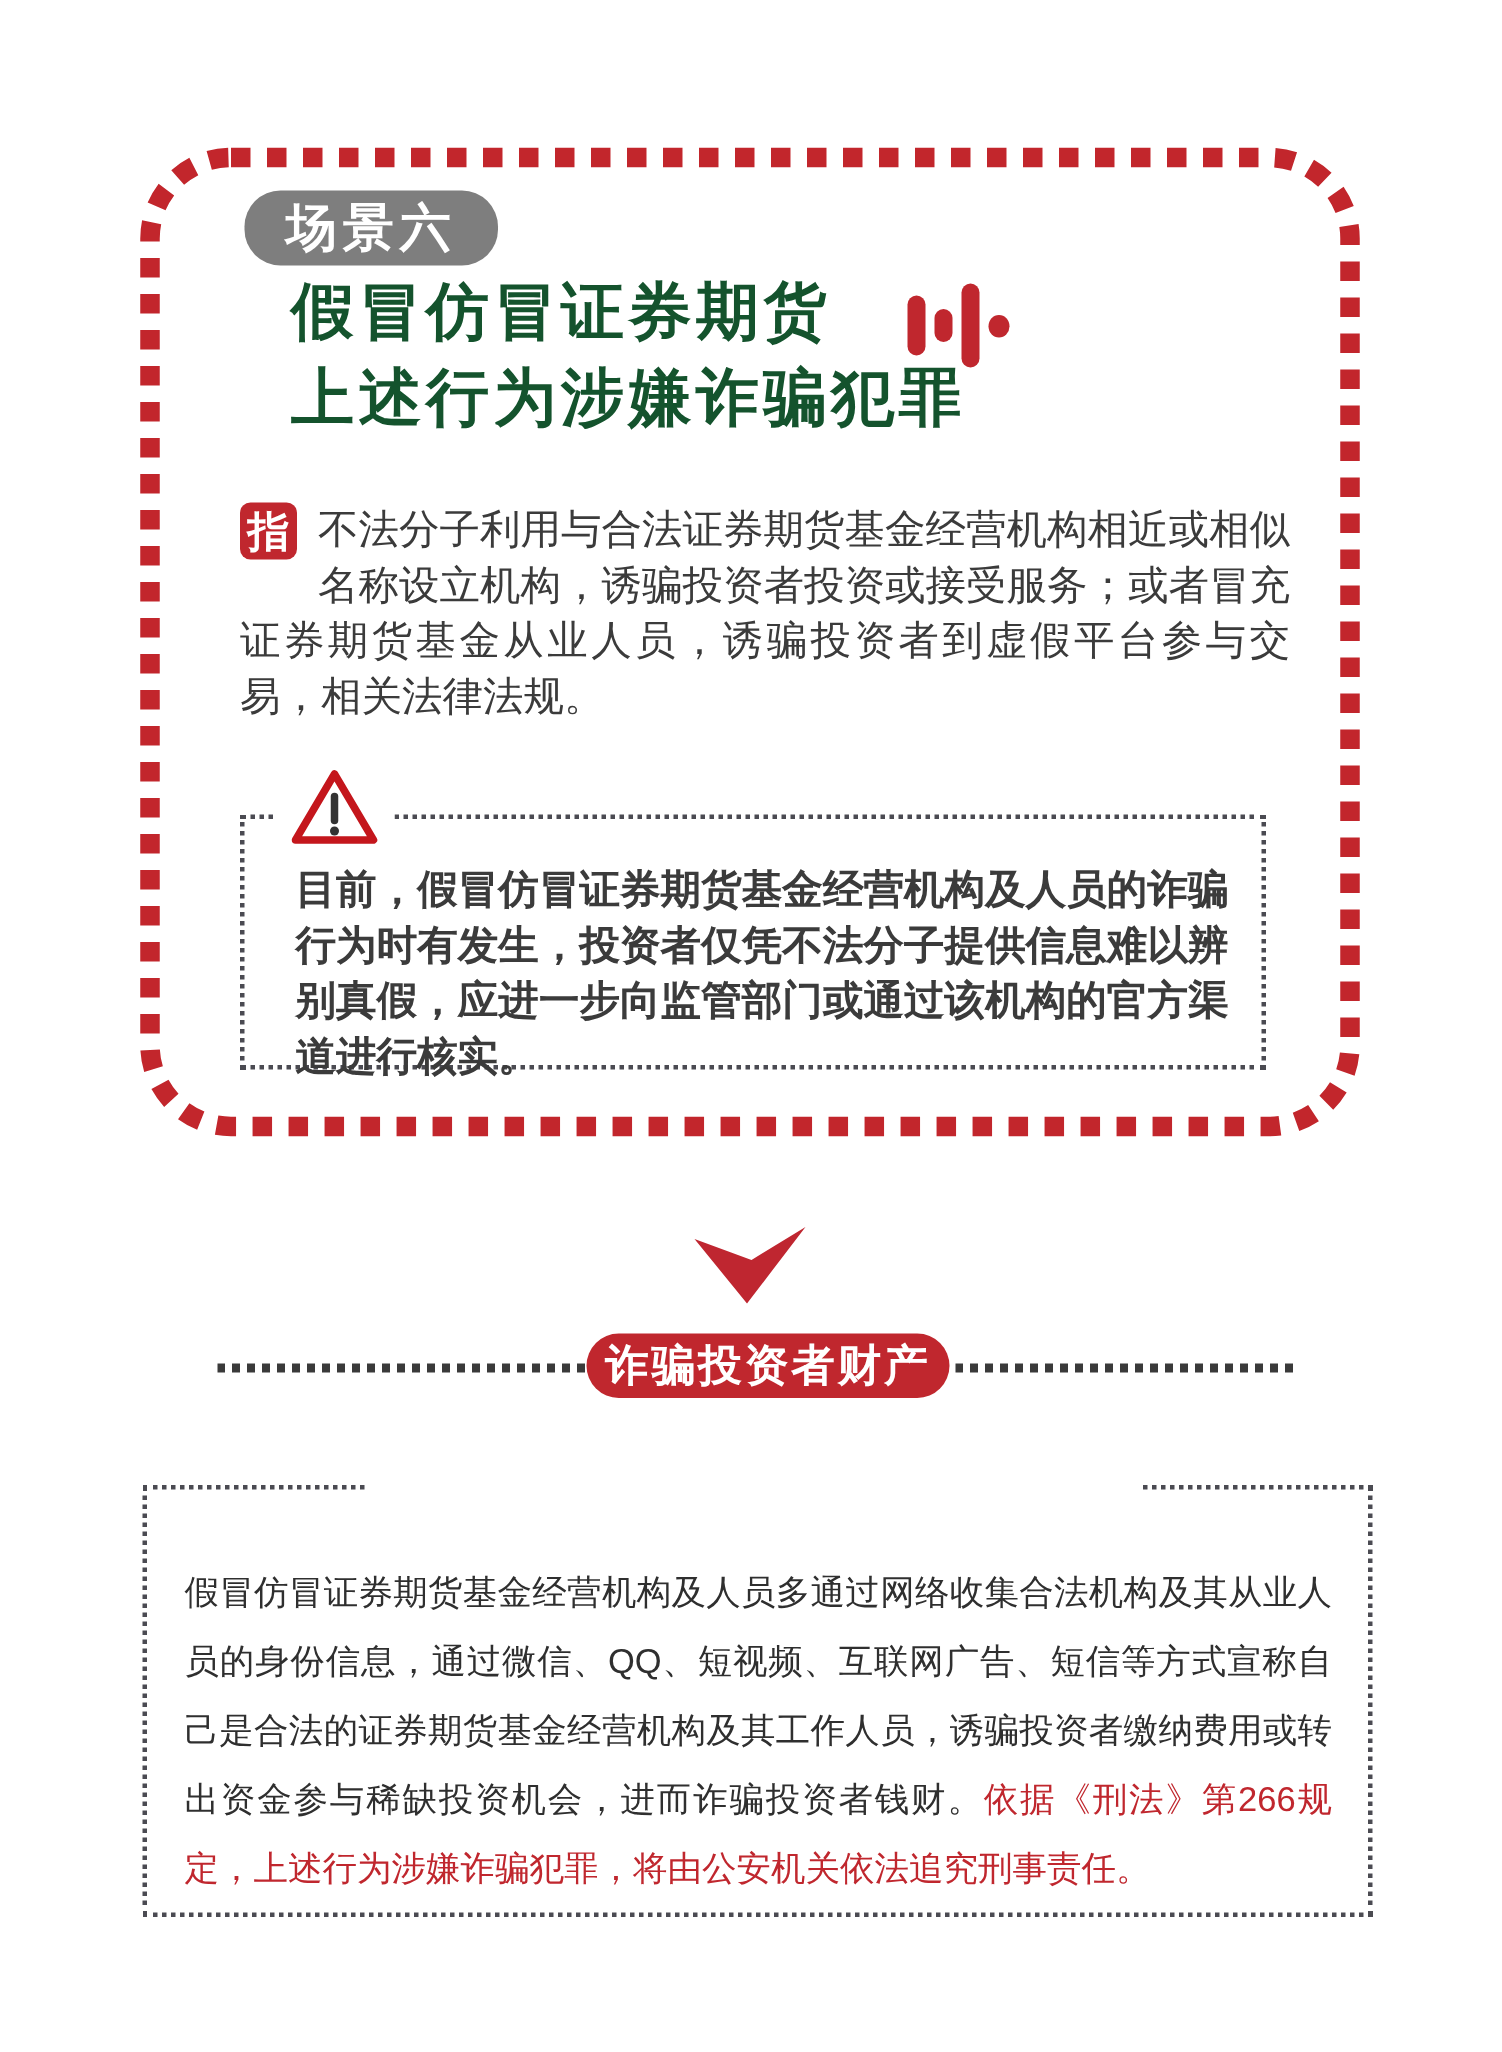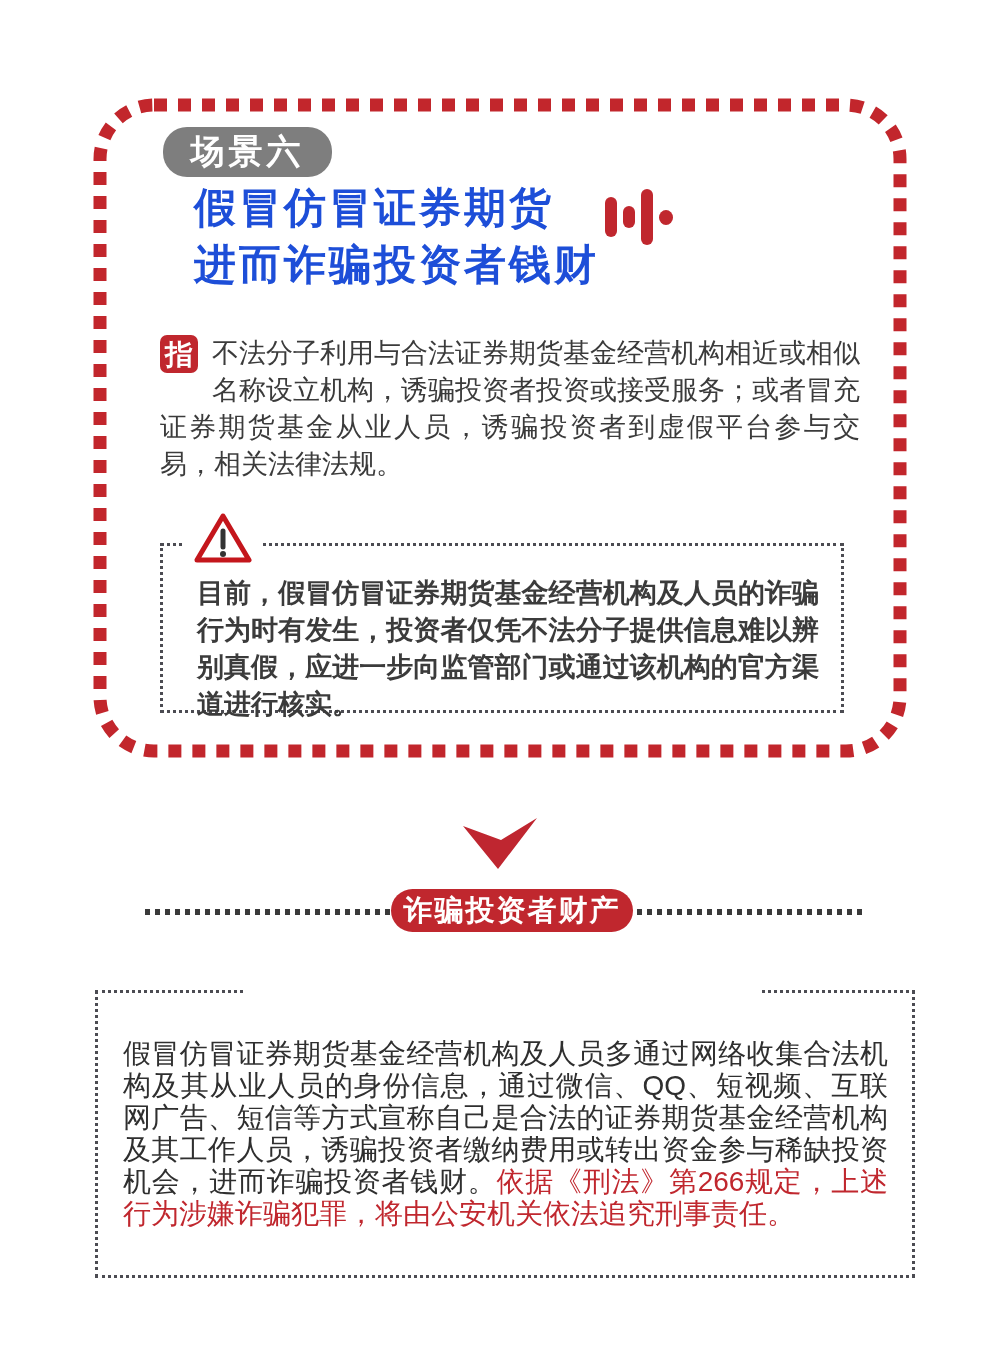--- a/index.html
+++ b/index.html
@@ -8,21 +8,21 @@
   .page { position: relative; width: 1001px; height: 1368px; background: #fff; }
 
   
   .scene-card { position: absolute; left: 92px; top: 97px; width: 816px; height: 662px; }
   .scene-card svg.border { position: absolute; left: 0; top: 0; }
 
   .scene-badge { position: absolute; left: 71px; top: 30px; width: 169px; height: 50px;
     background: #7e7e7e; border-radius: 24px; color: #fff; font-size: 34px; font-weight: bold;
     display: flex; align-items: center; justify-content: center; letter-spacing: 4px; }
 
-  .scene-title { position: absolute; left: 102px; top: 82px; color: #1d4ed8;
+  .scene-title { position: absolute; left: 102px; top: 82px; color: #14532d;
     font-size: 42px; font-weight: bold; line-height: 57px; letter-spacing: 3px; }
 
   .wave-icon { position: absolute; left: 513px; top: 92px; height: 56px;
     display: flex; align-items: center; gap: 6px; }
   .wave-icon i { display: block; width: 12px; background: #c0272e; border-radius: 7px; }
   .wave-icon i.b1 { height: 40px; }
   .wave-icon i.b2 { height: 22px; }
   .wave-icon i.b3 { height: 56px; }
   .wave-icon i.b4 { height: 15px; width: 14px; border-radius: 50%; }
 
@@ -48,41 +48,41 @@
   .dash-line.right { left: 637px; width: 227px; }
   .law-pill { position: absolute; left: 391px; top: 889px; width: 242px; height: 43px;
     background: #c0272e; border-radius: 22px; color: #fff; font-size: 29px; font-weight: bold;
     display: flex; align-items: center; justify-content: center; letter-spacing: 2px; }
 
   
   .law-box { position: absolute; left: 95px; top: 990px; width: 820px; height: 288px;
     border: 3px dotted #4b4b52; }
   .law-box .top-gap-mask { position: absolute; left: 148px; top: -5px; width: 514px; height: 9px;
     background: #ffffff; }
-  .law-text { margin: 45px 24px 0 25px; font-size: 28px; line-height: 32px;
+  .law-text { margin: 45px 24px 0 25px; font-size: 23px; line-height: 46px;
     color: #2f2f2f; text-align: justify; }
   .law-text .red { color: #c0272e; }
 </style>
 </head>
 <body>
 
 <div class="page">
 
   <div class="scene-card">
     <svg class="border" width="816" height="662" viewBox="0 0 816 662">
       <rect x="8" y="8" width="800" height="646" rx="54" ry="54" fill="none" stroke="#c2262c" stroke-width="13" stroke-dasharray="13 11"></rect>
     </svg>
 
     <div class="scene-badge">
       <span>场景六</span>
     </div>
 
     <div class="scene-title">
       <div>假冒仿冒证券期货</div>
-      <div>进而诈骗投资者钱财</div>
+      <div>上述行为涉嫌诈骗犯罪</div>
     </div>
 
     <div class="wave-icon">
       <i class="b1"></i>
         <i class="b2"></i>
         <i class="b3"></i>
         <i class="b4"></i>
     </div>
 
     <div class="pointer-para">

